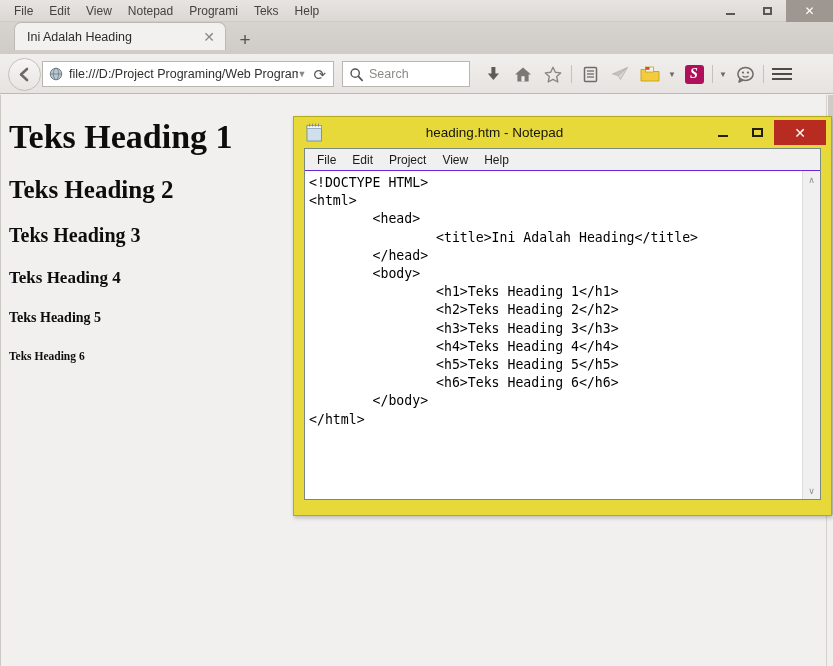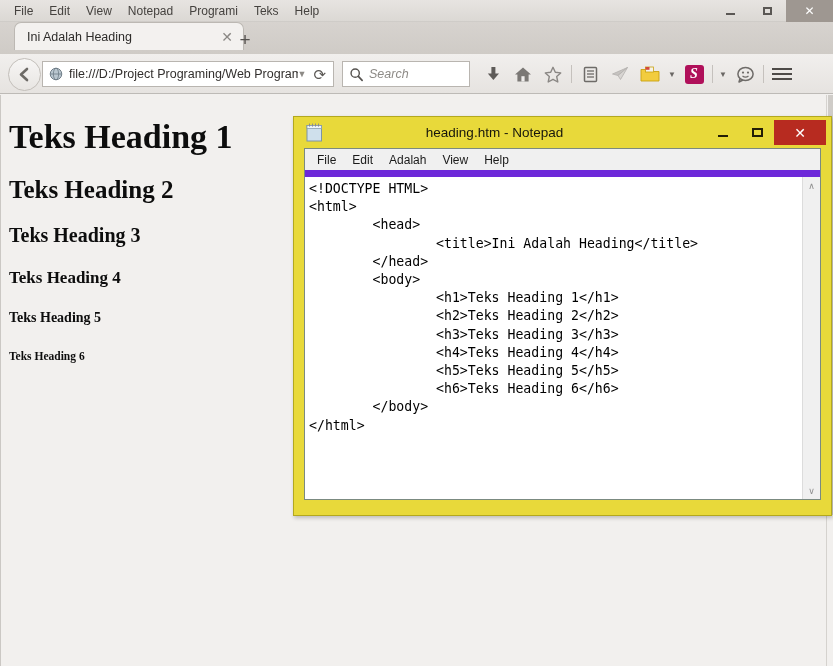--- a/index.html
+++ b/index.html
@@ -86,21 +86,21 @@
   #tabstrip {
     position: absolute;
     left: 0; top: 22px;
     width: 833px;
     height: 32px;
     background: linear-gradient(to bottom, #d7d3cf 0%, #cfcbc6 100%);
   }
   #tab-active {
     position: absolute;
     left: 14px; top: 0;
-    width: 230px;
+    width: 212px;
     height: 28px;
     background: #f3f1ef;
     border: 1px solid #bcb8b3;
     border-bottom: none;
     border-radius: 7px 7px 0 0;
     box-sizing: border-box;
     display: flex;
     align-items: center;
   }
   #tab-title {
@@ -187,21 +187,20 @@
     width: 128px; height: 26px;
     background: #ffffff;
     border: 1px solid #b9b5b0;
     box-sizing: border-box;
     display: flex;
     align-items: center;
   }
   #search-placeholder {
     font-size: 12.5px;
     color: #8d8a86;
-    font-style: italic;
     margin-left: 5px;
   }
   #toolbar-icons {
     position: absolute;
     left: 478px; top: 7px;
     height: 26px;
     display: flex;
     align-items: center;
   }
   .tb-icon {
@@ -373,21 +372,21 @@
     font-size: 12px;
     color: #1a1a1a;
     padding: 2px 8px;
     white-space: nowrap;
   }
   #notepad-textarea-wrap {
     position: absolute;
     left: 0; top: 21px;
     right: 0; bottom: 0;
     background: #ffffff;
-    border-top: 7px solid #6d28d9;
+    border-top: 1px solid #6d28d9;
     display: flex;
   }
   #notepad-text {
     flex: 1;
     padding: 3px 0 0 4px;
     font-family: "DejaVu Sans Mono", "Liberation Mono", monospace;
     font-size: 13.2px;
     line-height: 18.2px;
     color: #000000;
     white-space: pre;
@@ -576,21 +575,21 @@
       <div class="np-ctrl">
           <i class="np-max"></i>
         </div>
       <div class="np-ctrl close">✕</div>
     </div>
 
     <div id="notepad-body">
       <div id="notepad-menubar">
         <span class="np-menu-item">File</span>
         <span class="np-menu-item">Edit</span>
-        <span class="np-menu-item">Adalah</span>
+        <span class="np-menu-item">Project</span>
         <span class="np-menu-item">View</span>
         <span class="np-menu-item">Help</span>
       </div>
       <div id="notepad-textarea-wrap">
         <div id="notepad-text">&lt;!DOCTYPE HTML&gt;
 &lt;html&gt;
         &lt;head&gt;
                 &lt;title&gt;Ini Adalah Heading&lt;/title&gt;
         &lt;/head&gt;
         &lt;body&gt;

